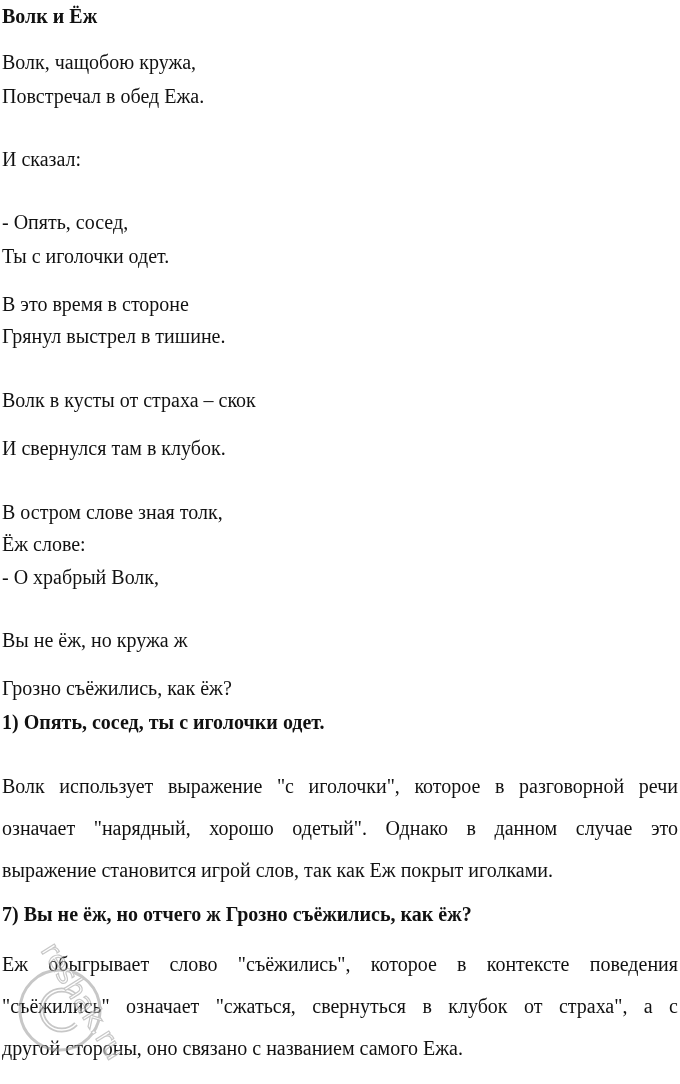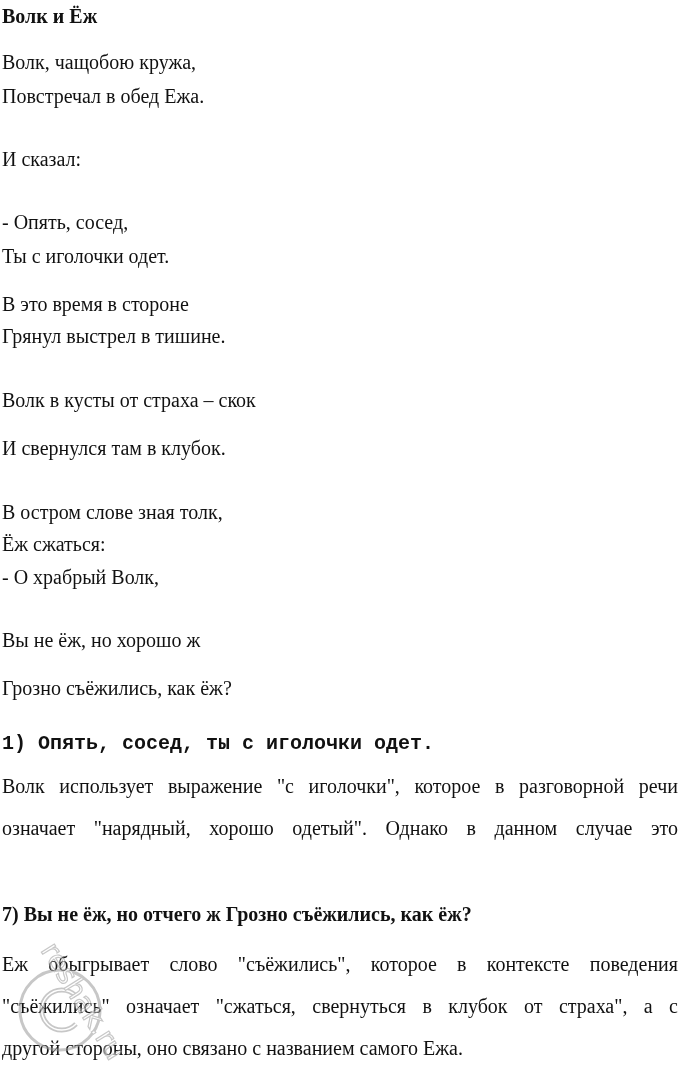--- a/index.html
+++ b/index.html
@@ -70,30 +70,31 @@
   <div class="line" style="top:50px;">Волк, чащобою кружа,</div>
   <div class="line" style="top:84px;">Повстречал в обед Ежа.</div>
   <div class="line" style="top:147px;">И сказал:</div>
   <div class="line" style="top:210px;">- Опять, сосед,</div>
   <div class="line" style="top:244px;">Ты с иголочки одет.</div>
   <div class="line" style="top:292px;">В это время в стороне</div>
   <div class="line" style="top:324px;">Грянул выстрел в тишине.</div>
   <div class="line" style="top:388px;">Волк в кусты от страха – скок</div>
   <div class="line" style="top:436px;">И свернулся там в клубок.</div>
   <div class="line" style="top:492px;margin-top:8px;">В остром слове зная толк,</div>
-  <div class="line" style="top:532px;">Ёж сжаться:</div>
+  <div class="line" style="top:532px;">Ёж слове:</div>
   <div class="line" style="top:565px;">- О храбрый Волк,</div>
-  <div class="line" style="top:628px;">Вы не ёж, но хорошо ж</div>
+  <div class="line" style="top:628px;">Вы не ёж, но кружа ж</div>
   <div class="line" style="top:676px;">Грозно съёжились, как ёж?</div>
 
-  <div class="line bold" style="top:732px;font-family:Liberation Mono, monospace;">1) Опять, сосед, ты с иголочки одет.</div>
+  <div class="line bold" style="top:710px;">1) Опять, сосед, ты с иголочки одет.</div>
 
   <div class="para" style="top:765px;">
     <span class="row">Волк использует выражение "с иголочки", которое в разговорной речи</span>
     <span class="row">означает "нарядный, хорошо одетый". Однако в данном случае это</span>
+    <span class="row last">выражение становится игрой слов, так как Еж покрыт иголками.</span>
   </div>
 
   <div class="line bold" style="top:902px;">7) Вы не ёж, но отчего ж Грозно съёжились, как ёж?</div>
 
   <div class="para" style="top:943px;">
     <span class="row">Еж обыгрывает слово "съёжились", которое в контексте поведения</span>
     <span class="row">"съёжились" означает "сжаться, свернуться в клубок от страха", а с</span>
     <span class="row last">другой стороны, оно связано с названием самого Ежа.</span>
   </div>
 

